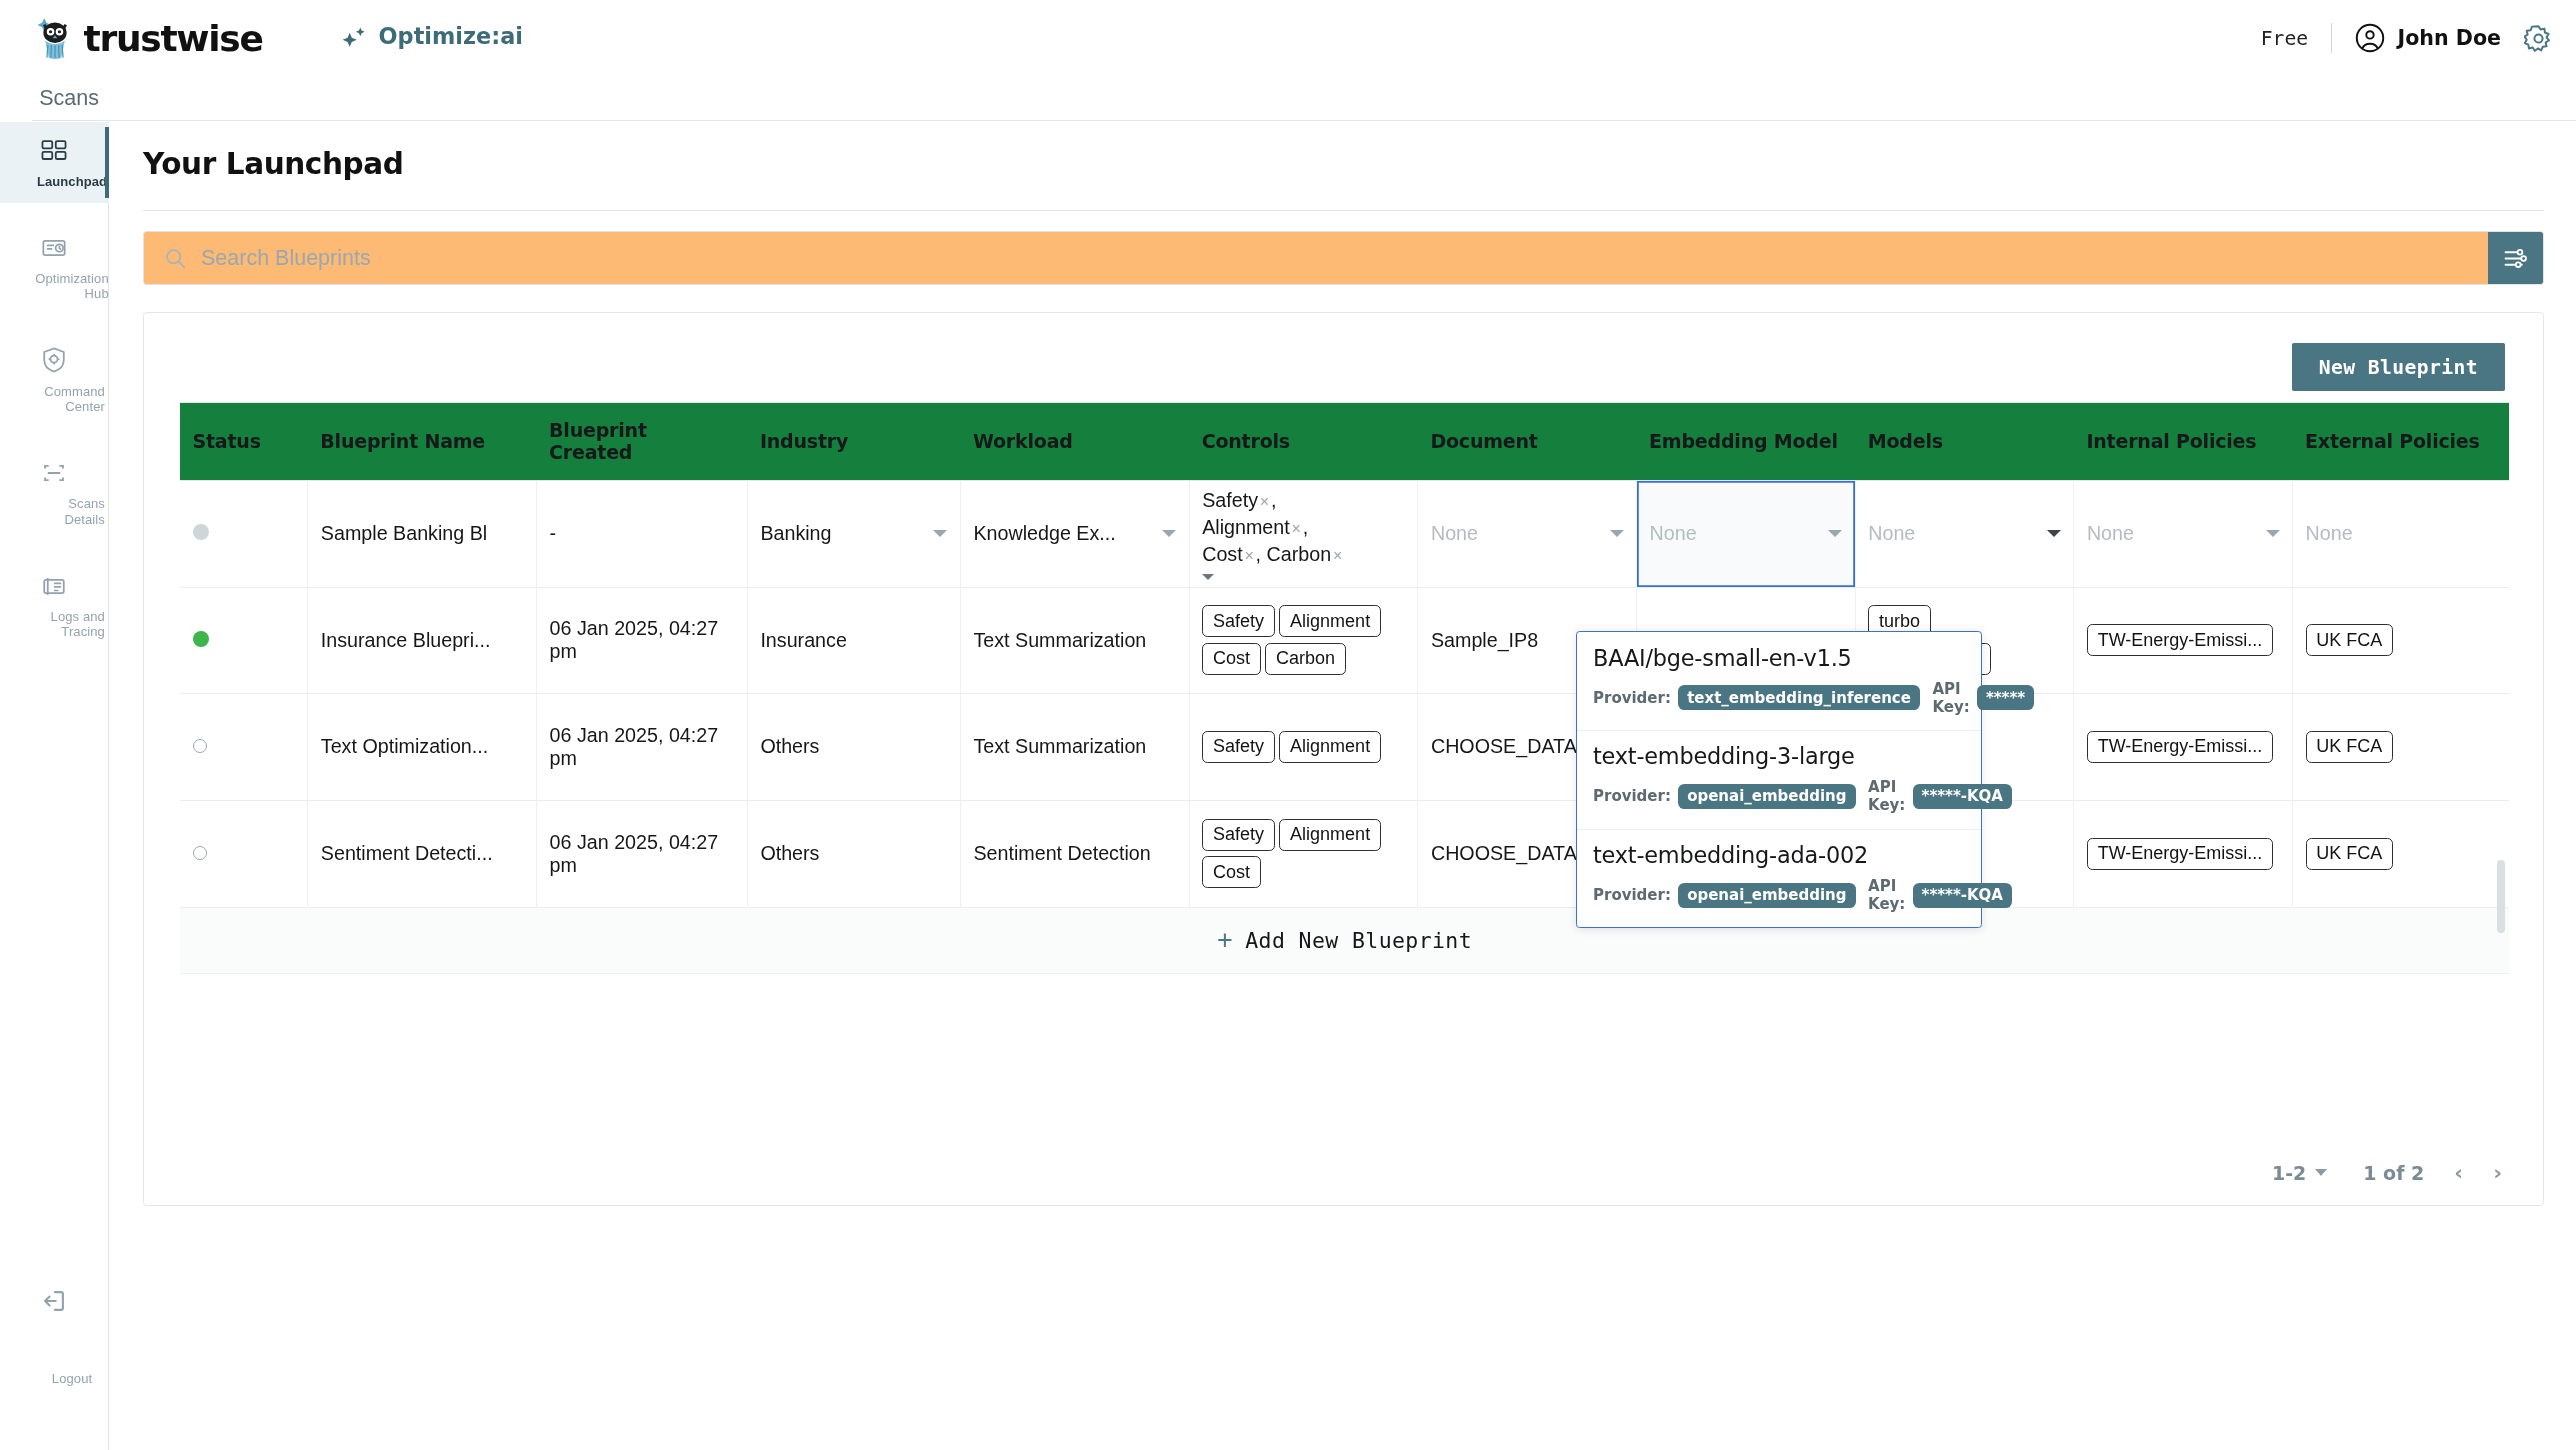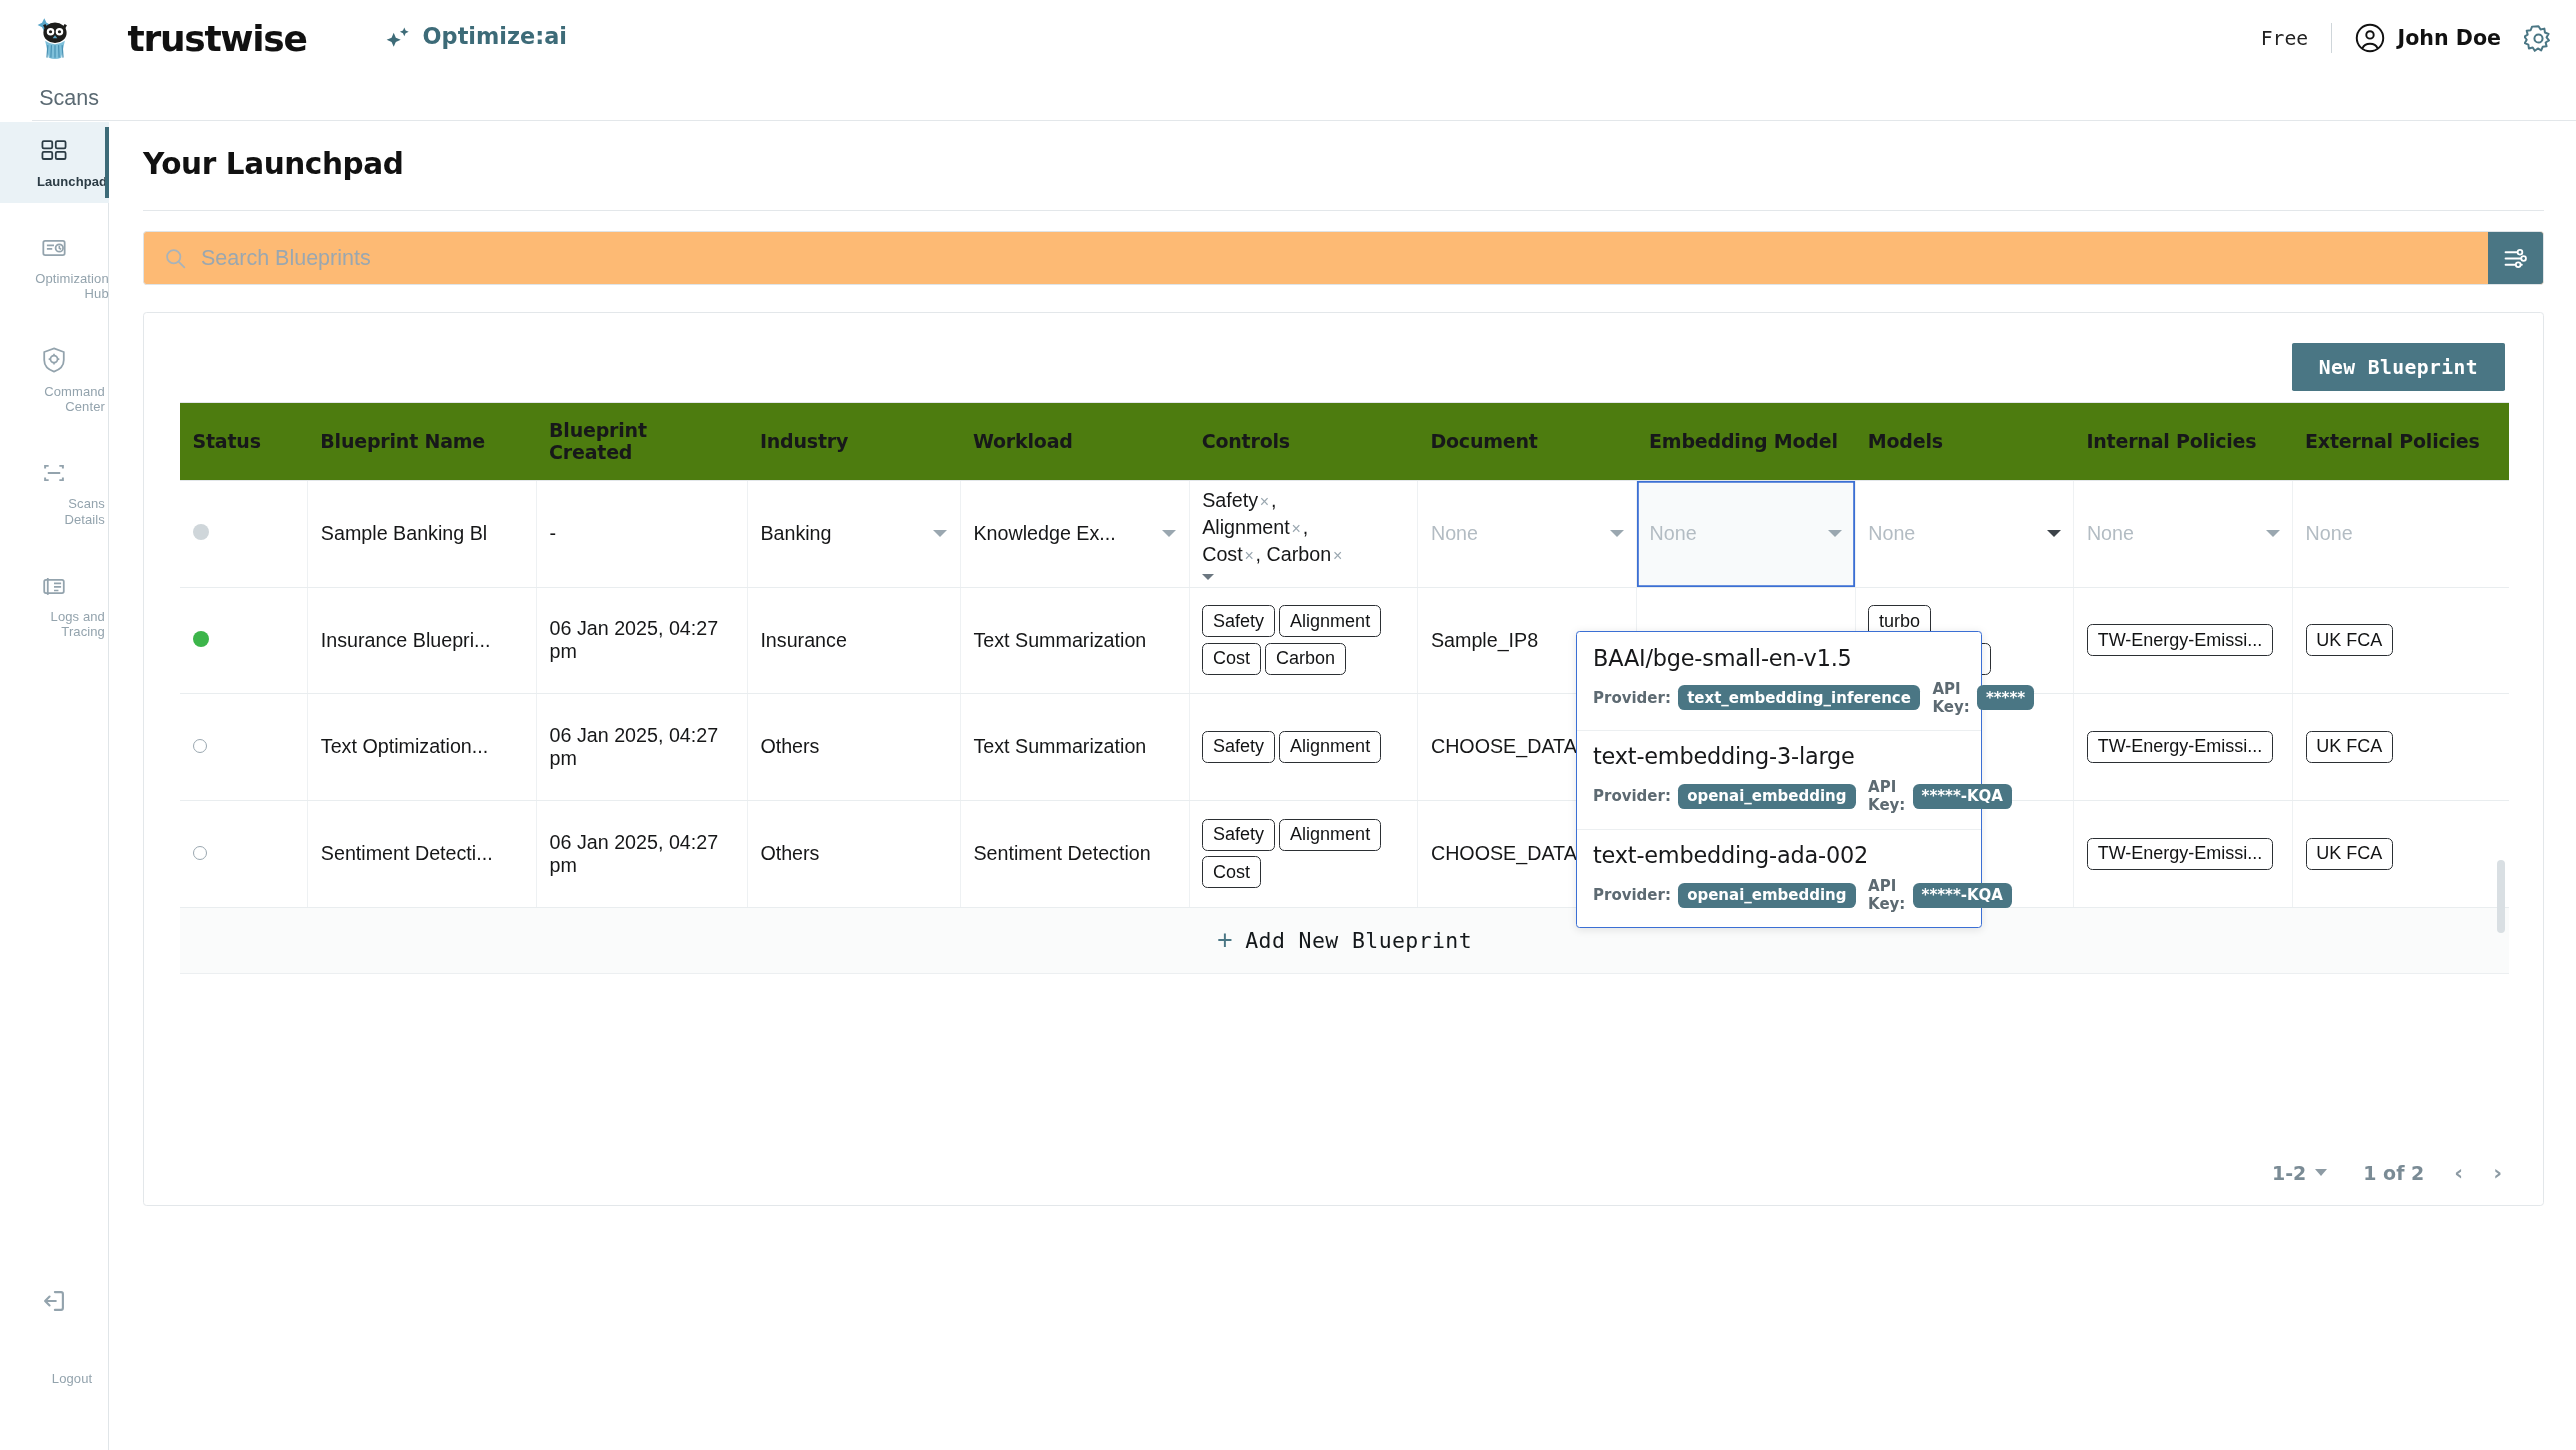--- a/index.html
+++ b/index.html
@@ -9,21 +9,21 @@
     font-family: "Liberation Sans", sans-serif;
     overflow: hidden;
   }
   body { position: relative; }
 
   
   .topbar {
     position: absolute; top: 0; left: 0; width: 2576px; height: 76px;
     background: #fff; display: flex; align-items: center;
   }
-  .brand { display: flex; align-items: center; margin-left: 30px; gap: 44px; }
+  .brand { display: flex; align-items: center; margin-left: 30px; }
   .owl-logo { width: 50px; height: 50px; position: relative; }
   .wordmark {
     font-family: "DejaVu Sans", sans-serif;
     font-size: 36px; font-weight: 700; letter-spacing: -1.3px;
     color: #111; margin-left: 3.6px;
   }
   .opt-wrap { display: flex; align-items: flex-start; margin-left: 77px; }
   .spark-icon { width: 30px; height: 30px; }
   .opt-label {
     font-family: "DejaVu Sans", sans-serif;
@@ -149,21 +149,21 @@
     font-family: "DejaVu Sans Mono", monospace; font-size: 19.7px; font-weight: 700;
     border-radius: 1.8px; letter-spacing: 0.4px;
   }
 
   .grid-wrap {
     position: relative; margin: 0 36px; width: 2329px;
     border-top: 0.9px solid #e3e7ea;
   }
   table.grid { border-collapse: collapse; width: 2329px; table-layout: fixed; }
   table.grid thead th {
-    background: #4d7c0f; height: 77px; text-align: left;
+    background: #15803d; height: 77px; text-align: left;
     font-family: "DejaVu Sans", sans-serif; font-size: 19px; font-weight: 700;
     color: #17181a; padding: 0 12.5px; border-bottom: 0.9px solid #e3e7ea;
     letter-spacing: -0.2px;
   }
   table.grid tbody td {
     border-bottom: 0.9px solid #e9edef; border-right: 0.9px solid #eef1f3;
     padding: 0 12.5px; vertical-align: middle;
     font-family: "Liberation Sans", sans-serif; font-size: 19.7px; color: #161718;
   }
   table.grid tbody td:last-child { border-right: none; }

